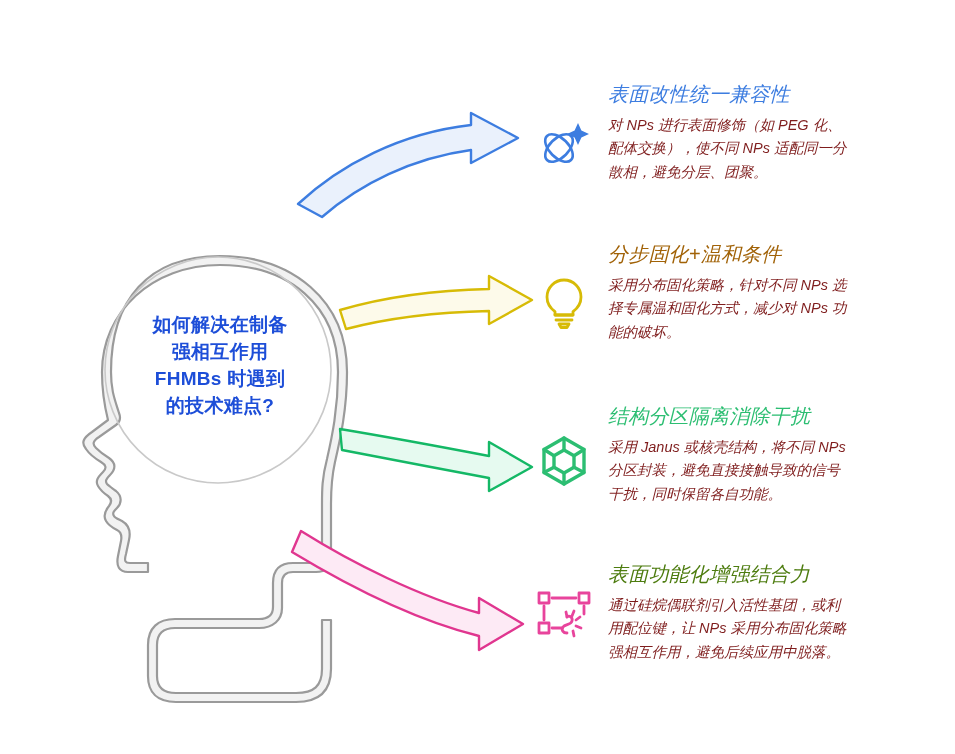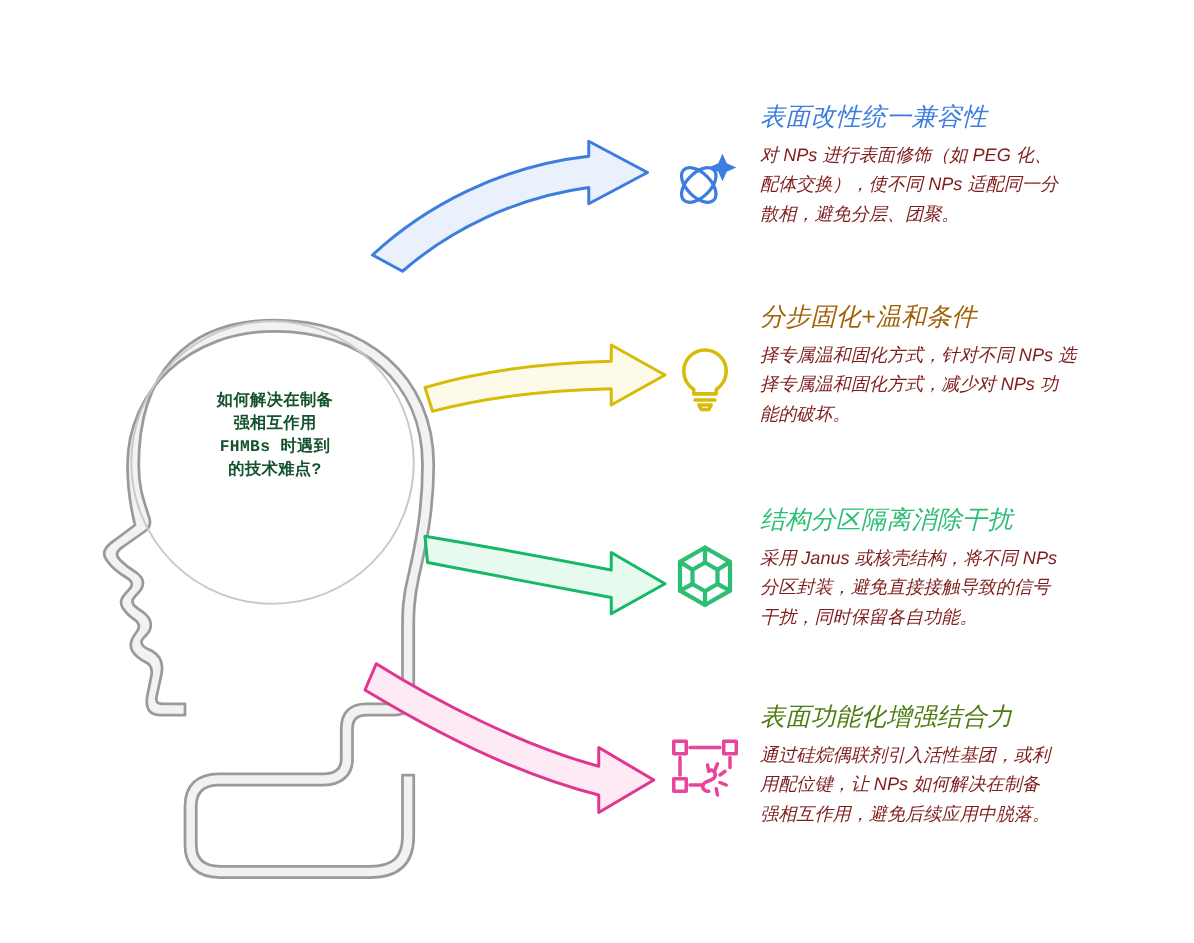--- a/index.html
+++ b/index.html
@@ -24,26 +24,25 @@
     width: 955px;
     height: 754px;
     pointer-events: none;
   }
   .head-text {
     position: absolute;
     left: 108px;
     top: 312px;
     width: 224px;
     text-align: center;
-    font-size: 13px;
+    font-size: 19px;
     font-weight: bold;
     line-height: 1.42;
-    color: #14532d;
+    color: #1d4ed8;
     letter-spacing: 0.3px;
-    font-family: Liberation Mono, monospace;
   }
   .head-text div { white-space: nowrap; }
 
   .item {
     position: absolute;
     left: 536px;
     width: 400px;
   }
   .item-icon {
     position: absolute;
@@ -237,21 +236,21 @@
                    C 45 13.6 37.4 6 28 6 Z"></path>
           <line x1="19" y1="41" x2="37" y2="41"></line>
           <line x1="20" y1="46" x2="36" y2="46"></line>
           <path d="M 23 50 L 33 50 L 31 53.5 L 25 53.5 Z"></path>
         </g>
       </svg>
     </div>
     <div class="item-body">
       <div class="item-title" style="color:#a16207">分步固化+温和条件</div>
       <div class="item-desc">
-        <div>择专属温和固化方式，针对不同 NPs 选</div>
+        <div>采用分布固化策略，针对不同 NPs 选</div>
         <div>择专属温和固化方式，减少对 NPs 功</div>
         <div>能的破坏。</div>
       </div>
     </div>
   </div>
 
   <div class="item" id="item-3">
     <div class="item-icon">
       <svg viewBox="0 0 56 56" width="56" height="56">
         <g stroke="#2cbe72" stroke-width="3.4" fill="none" stroke-linejoin="round" stroke-linecap="round">
@@ -303,19 +302,19 @@
           <line x1="44" y1="27" x2="40" y2="30"></line>
           <line x1="45" y1="38" x2="40" y2="36"></line>
           <line x1="38" y1="46" x2="37" y2="41"></line>
         </g>
       </svg>
     </div>
     <div class="item-body">
       <div class="item-title" style="color:#4d7c0f">表面功能化增强结合力</div>
       <div class="item-desc">
         <div>通过硅烷偶联剂引入活性基团，或利</div>
-        <div>用配位键，让 NPs 如何解决在制备</div>
+        <div>用配位键，让 NPs 采用分布固化策略</div>
         <div>强相互作用，避免后续应用中脱落。</div>
       </div>
     </div>
   </div>
 
 </div>
 
 </body></html>

